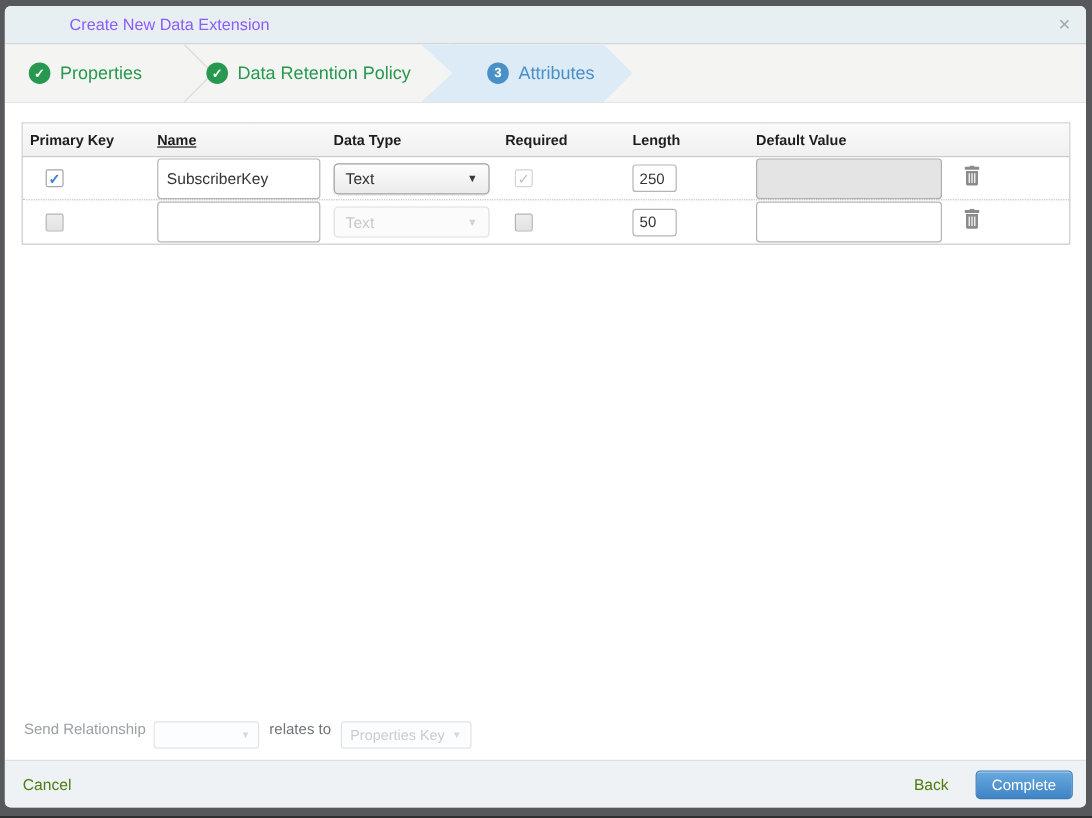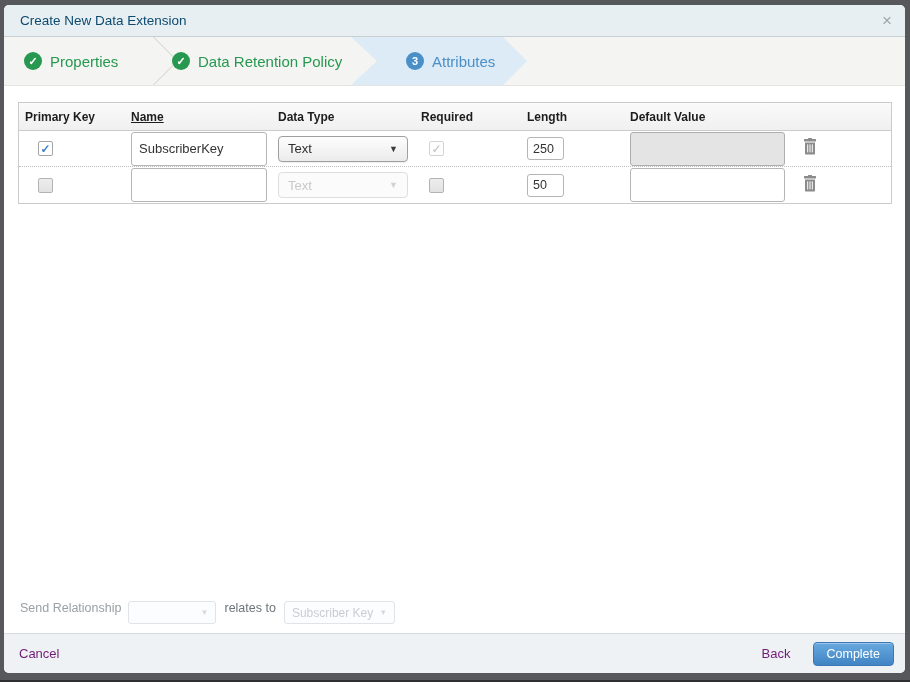--- a/index.html
+++ b/index.html
@@ -4,21 +4,21 @@
 <style>
   * { margin:0; padding:0; box-sizing:border-box; }
   html,body { width:910px; height:682px; font-family:"Liberation Sans", sans-serif; }
   .frame { position:relative; width:910px; height:682px; background:#56585b; border-bottom:2px solid #2e2f31; }
   .modal { position:absolute; top:5px; left:4px; right:5px; bottom:7px; background:#ffffff;
            border-radius:5px; overflow:hidden; display:flex; flex-direction:column; }
 
   
   .titlebar { height:32px; background:#e8eff2; border-bottom:1px solid #c9d0d4;
               display:flex; align-items:center; padding:0 13px 0 16px; flex:0 0 auto; }
-  .title { font-size:13.5px; color:#0c4a6e; }
+  .title { font-size:13.5px; color:#8b5cf6;margin-left:38px; }
   .close-x { margin-left:auto; font-size:17px; color:#9fa6aa; cursor:pointer; line-height:1; }
 
   
   .stepbar { height:49px; background:#f4f4f2; border-bottom:1px solid #e4e4e2;
              display:flex; align-items:stretch; overflow:hidden; flex:0 0 auto; position:relative; }
   .step { display:flex; align-items:center; position:relative; }
   .step-1 { width:148px; padding-left:20px; }
   .step-2 { width:225px; padding-left:20px; }
   .step-sep::after { content:''; position:absolute; right:0; top:50%; width:36px; height:36px;
              transform:translate(50%,-50%) rotate(45deg);
@@ -76,21 +76,21 @@
   .send-label { font-size:12.5px; color:#9aa0a4; margin-right:7px; }
   .relates-label { font-size:12.5px; color:#6f7477; margin:0 8px; }
   .mini-sel { height:23px; border:1px solid #e1e4e7; border-radius:3px; background:#fcfdfe;
               display:flex; align-items:center; padding:0 7px; font-size:12px; color:#c9cdd1; }
   .mini-sel .caret { margin-left:6px; font-size:8px; color:#d6d9dc; }
   .mini-sel.w1 { width:88px; }
 
   
   .footer { flex:0 0 auto; height:40px; background:#eef2f5; border-top:1px solid #d6dce0;
             display:flex; align-items:center; padding:0 11px 0 15px; }
-  .link { font-size:13px; color:#701a75; cursor:pointer; }
+  .link { font-size:13px; color:#4d7c0f; cursor:pointer; }
   .spacer { flex:1; }
   .back-link { margin-right:22px; }
   .btn-complete { height:24px; padding:0 13px; border:1px solid #3a79b5; border-radius:4px;
             background:linear-gradient(#68a9de,#4084c5); color:#fff; font-size:12.5px;
             font-family:"Liberation Sans",sans-serif; cursor:pointer;
             box-shadow:inset 0 1px 0 rgba(255,255,255,0.35); }
 </style>
 </head>
 <body>
 
@@ -199,21 +199,21 @@
         </div>
       </div>
 
       <div class="send-row">
         <span class="send-label">Send Relationship</span>
         <div class="mini-sel w1">
           <span class="caret" style="margin-left:auto">▼</span>
         </div>
         <span class="relates-label">relates to</span>
         <div class="mini-sel">
-          <span>Subscriber Key</span>
+          <span>Properties Key</span>
           <span class="caret">▼</span>
         </div>
       </div>
     </div>
 
     <div class="footer">
       <span class="link">Cancel</span>
       <span class="spacer"></span>
       <span class="link back-link">Back</span>
       <button class="btn-complete">Complete</button>

